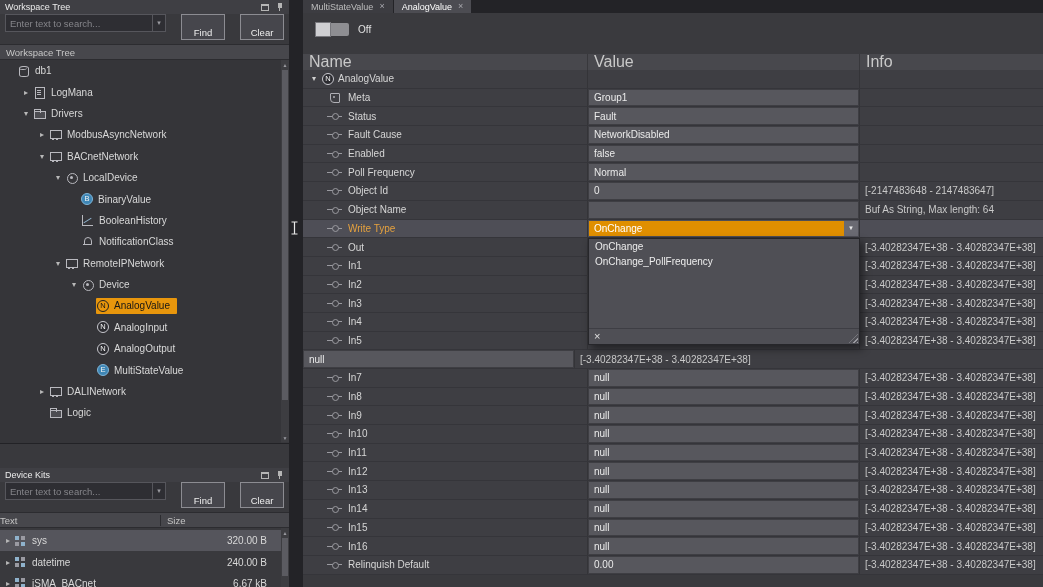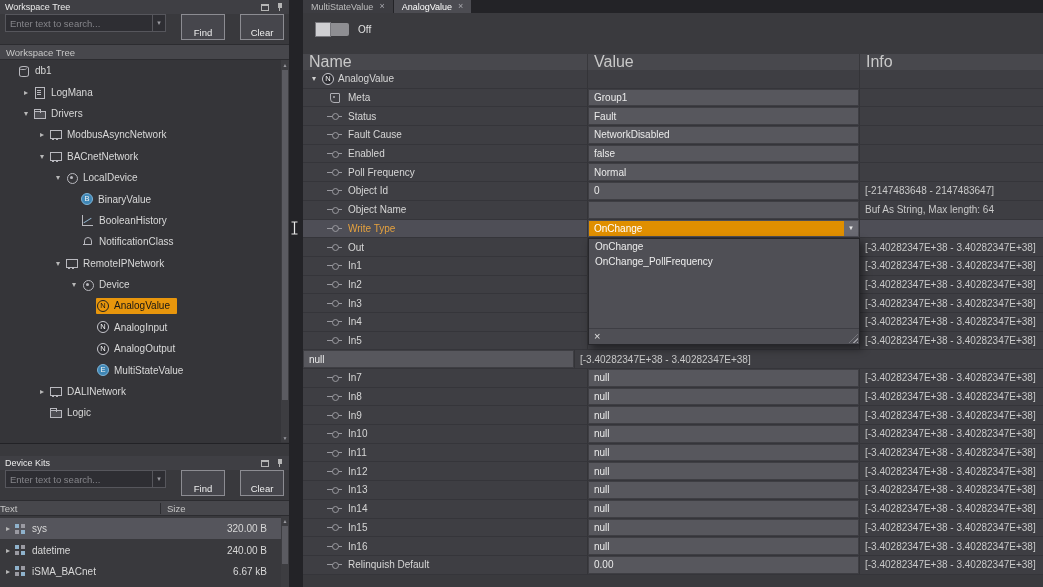--- a/index.html
+++ b/index.html
@@ -5,21 +5,21 @@
   *{margin:0;padding:0;box-sizing:border-box;}
   html,body{width:1043px;height:587px;}
   body{font-family:"Liberation Sans",sans-serif;background:#2b2b2e;overflow:hidden;}
   .app{position:relative;width:1043px;height:587px;background:#2b2b2e;color:#d6d6d6;overflow:hidden;}
 
   
   .left{position:absolute;left:0;top:0;width:289px;height:587px;background:#39393d;}
   .splitter{position:absolute;left:289px;top:0;width:14px;height:587px;background:#232327;}
   .panel{position:absolute;left:0;right:0;overflow:hidden;}
   .p-wtree{top:0;height:444px;border-bottom:1px solid #222226;}
-  .p-kits{top:456px;bottom:0;}
+  .p-kits{top:468px;bottom:0;}
   .ptitle{height:14px;background:#3f3f44;display:flex;align-items:center;justify-content:space-between;padding:0 5px;font-size:9px;color:#ececec;}
   .ptools{display:flex;gap:7px;align-items:center;}
   .icon-dock{width:8px;height:7px;border:1px solid #b5b5b5;border-top-width:2px;display:inline-block;}
   .icon-pin{width:8px;height:9px;position:relative;display:inline-block;}
   .icon-pin::before{content:'';position:absolute;left:2px;top:0;width:4px;height:5px;background:#b5b5b5;}
   .icon-pin::after{content:'';position:absolute;left:3px;top:5px;width:1px;height:3px;background:#b5b5b5;}
   .searchrow{height:30px;display:flex;padding:0 5px;gap:15px;}
   .scombo{flex:1;height:18px;background:#2e2e33;border:1px solid #56565c;display:flex;align-items:stretch;}
   .scombo input{flex:1;min-width:0;background:transparent;border:0;outline:0;color:#ddd;font-size:9.5px;padding:0 4px;font-family:"Liberation Sans",sans-serif;}
   .scombo input::placeholder{color:#85858a;}

